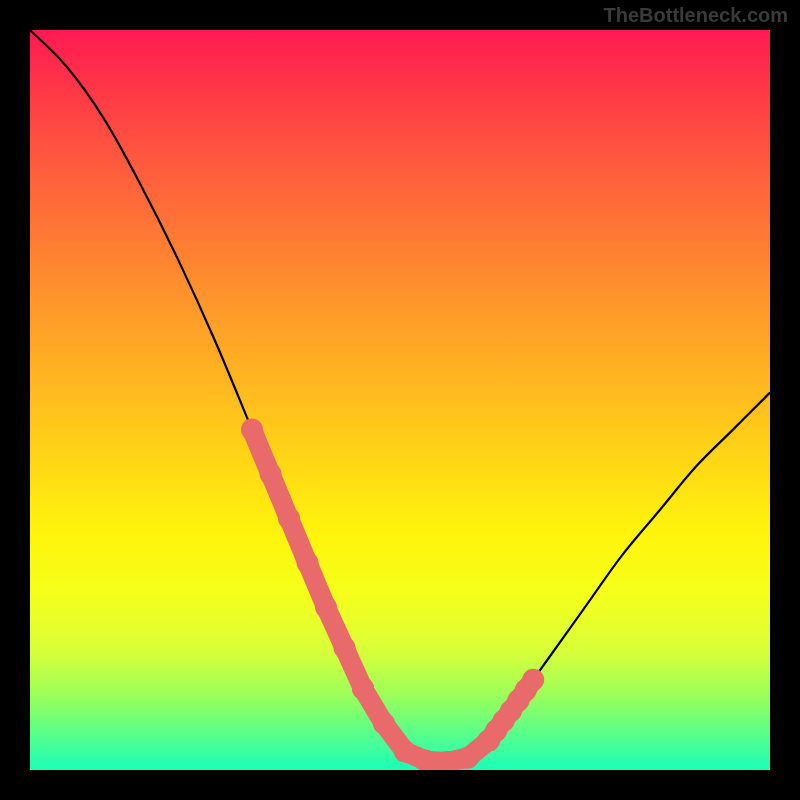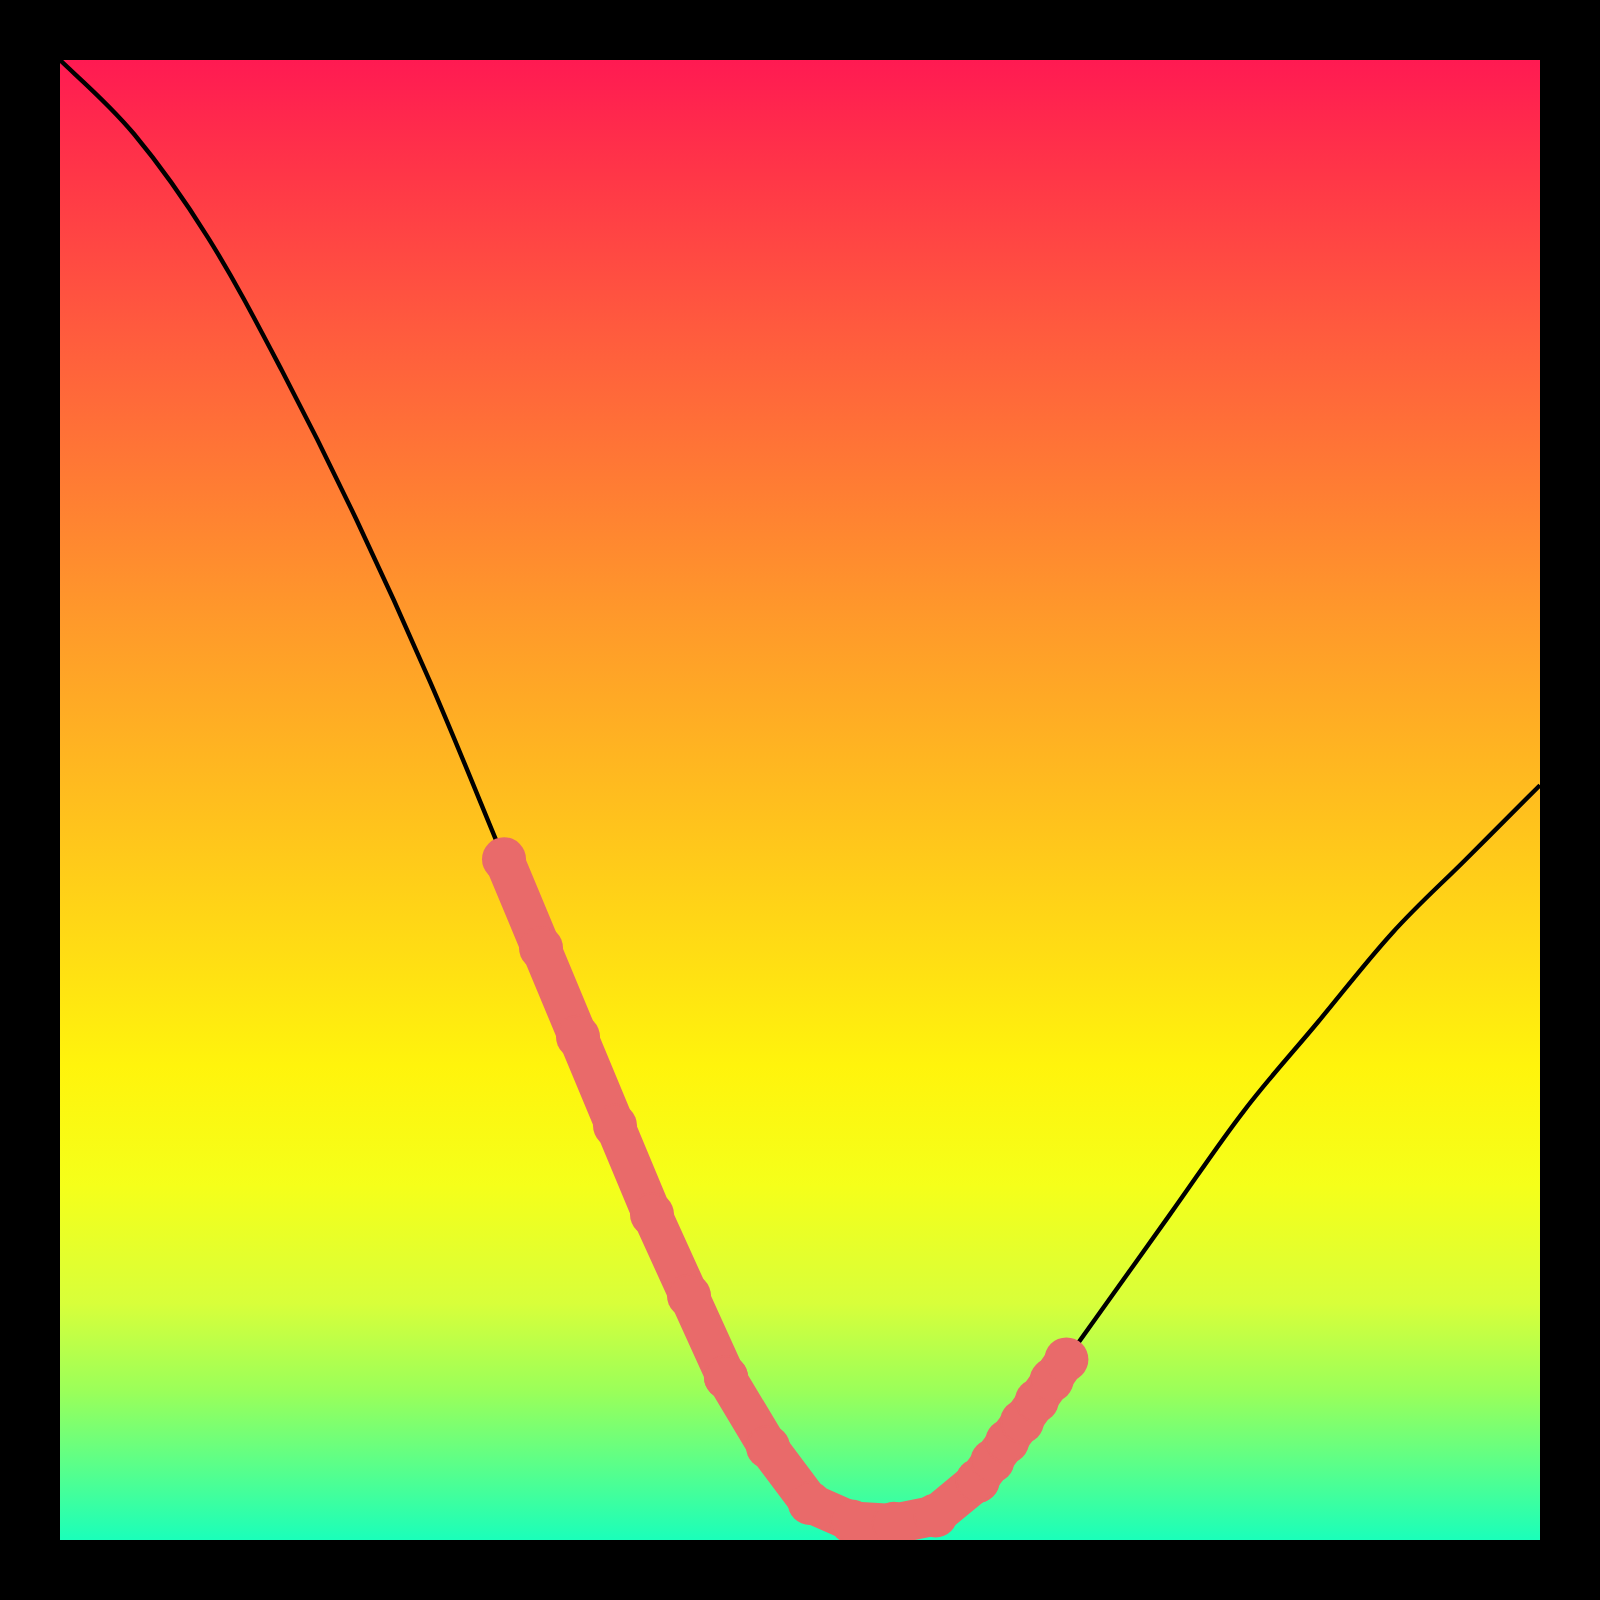--- a/index.html
+++ b/index.html
@@ -67,20 +67,21 @@
     fill: none;
     stroke: #e96a6a;
     stroke-width: 20;
     stroke-linecap: round;
   }
 </style>
 </head>
 <body>
 
 <div class="container">
+  <div class="watermark">TheBottleneck.com</div>
   <div class="plot-area"></div>
   <svg class="svg-layer" viewBox="0 0 740 740">
     <path id="main-curve" class="curve" d="M 0 0 C 6.7 6.7, 23.7 21.0, 37.0 37.0 C 50.3 53.0, 60.7 67.5, 74.0 88.8 C 87.3 110.1, 97.7 130.1, 111.0 155.4 C 124.3 180.7, 134.7 201.4, 148.0 229.4 C 161.3 257.4, 171.7 280.2, 185.0 310.8 C 198.3 341.4, 208.7 367.6, 222.0 399.6 C 235.3 431.6, 245.7 456.4, 259.0 488.4 C 272.3 520.4, 282.7 546.6, 296.0 577.2 C 309.3 607.8, 322.3 637.3, 333.0 658.6 C 343.7 679.9, 348.5 684.9, 355.2 695.6 C 361.9 706.3, 364.7 711.8, 370.0 717.8 C 375.3 723.8, 378.1 726.2, 384.8 728.9 C 391.5 731.6, 399.0 732.2, 407.0 732.6 C 415.0 733.0, 422.5 732.5, 429.2 731.1 C 435.9 729.8, 438.7 728.9, 444.0 725.2 C 449.3 721.5, 452.1 718.4, 458.8 710.4 C 465.5 702.4, 470.3 695.5, 481.0 680.8 C 491.7 666.1, 504.7 647.6, 518.0 629.0 C 531.3 610.4, 541.7 595.8, 555.0 577.2 C 568.3 558.6, 578.7 542.7, 592.0 525.4 C 605.3 508.1, 615.7 497.0, 629.0 481.0 C 642.3 465.0, 652.7 451.3, 666.0 436.6 C 679.3 421.9, 689.7 412.9, 703.0 399.6 C 716.3 386.3, 733.3 369.3, 740.0 362.6"></path>
     <g id="markers">
         <circle cx="222.0" cy="399.6" r="11" class="marker"></circle>
         <line x1="222" y1="399.59999999999997" x2="240.5" y2="444" class="marker-stroke"></line>
         <circle cx="240.5" cy="444.0" r="11" class="marker"></circle>
         <line x1="240.5" y1="444" x2="259" y2="488.4" class="marker-stroke"></line>
         <circle cx="259.0" cy="488.4" r="11" class="marker"></circle>
         <line x1="259" y1="488.4" x2="277.5" y2="532.8" class="marker-stroke"></line>

